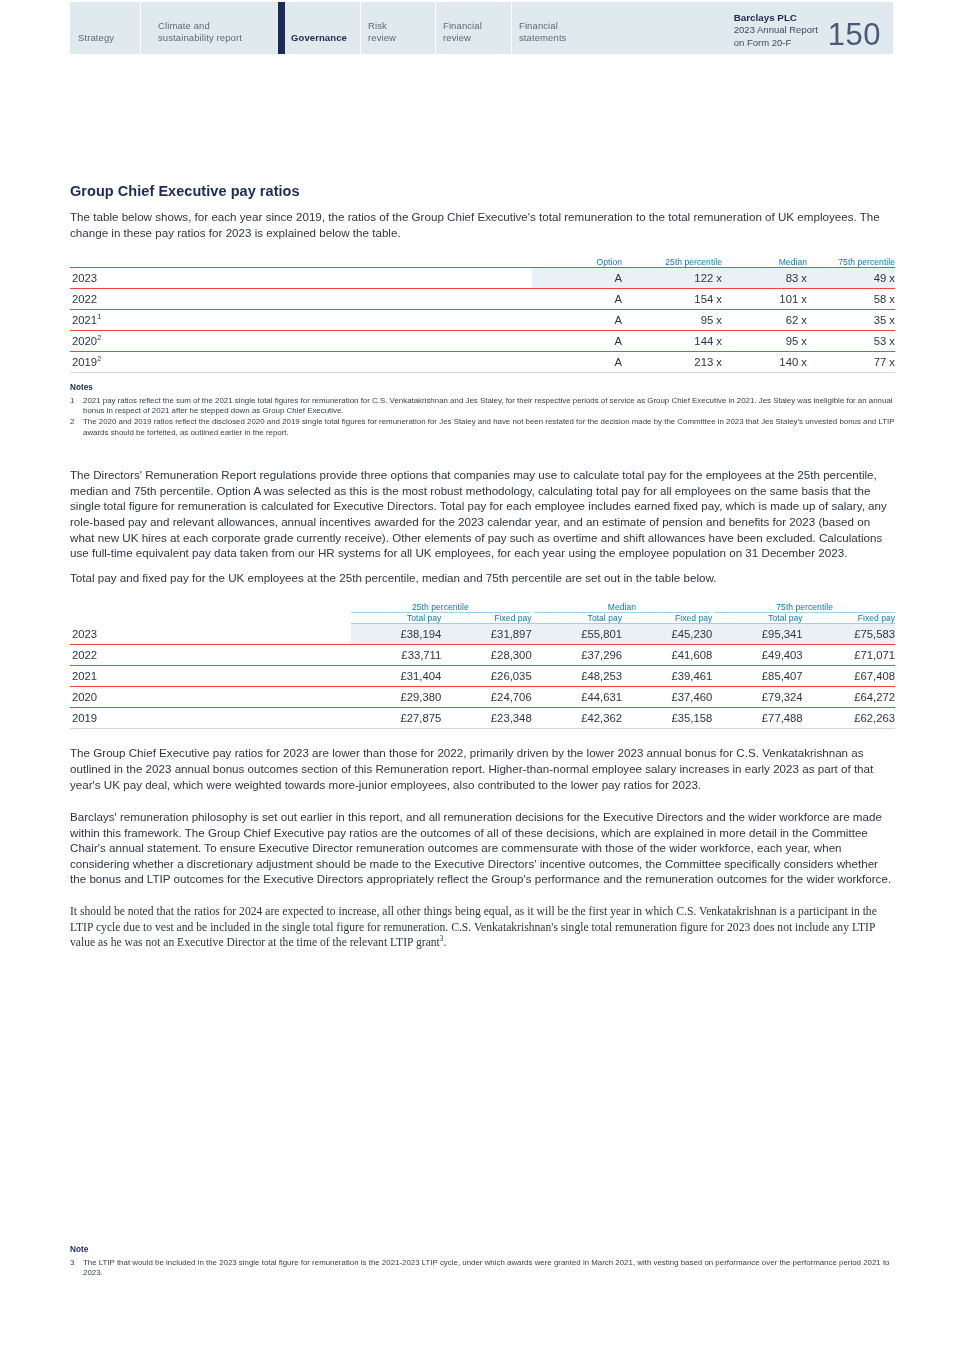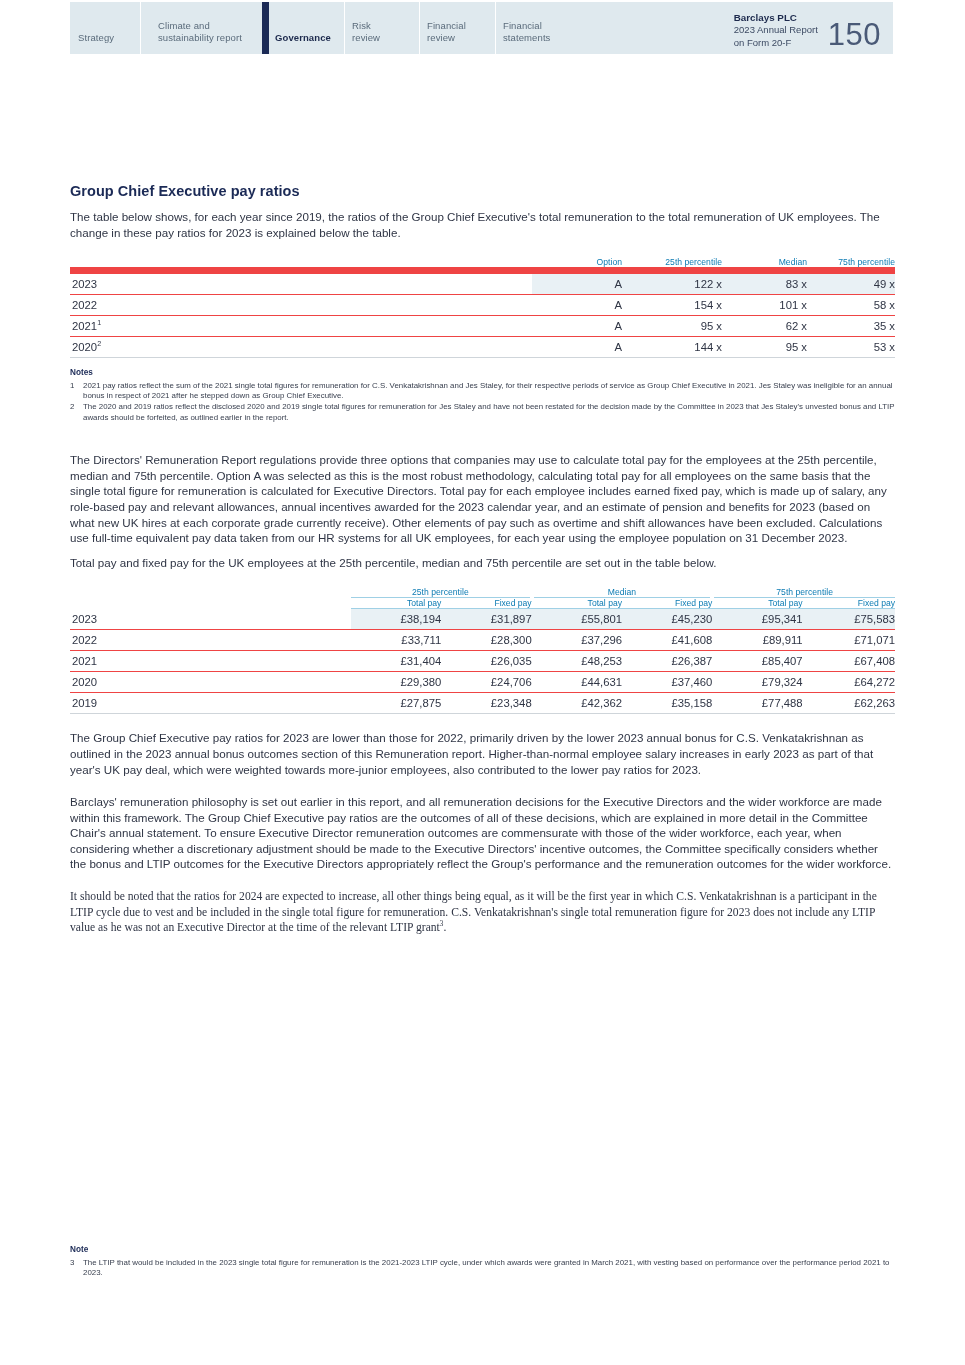--- a/index.html
+++ b/index.html
@@ -48,21 +48,21 @@
   .nav-tab + .nav-tab::before {
     content: "";
     position: absolute;
     left: 0;
     top: 0;
     bottom: 0;
     width: 1px;
     background: #ffffff;
   }
   .nav-tab.t-strategy { width: 70px; }
-  .nav-tab.t-climate  { width: 122px; padding-left: 18px; }
+  .nav-tab.t-climate  { width: 138px; padding-left: 18px; }
   .nav-tab.t-gov {
     width: 82px;
     color: #1d2a4d;
     font-weight: bold;
     padding-left: 13px;
   }
   .nav-tab.t-gov::before {
     width: 7px;
     background: #1b2a56;
   }
@@ -149,21 +149,21 @@
     font-weight: normal;
     vertical-align: middle;
   }
 
   .tbl-head-row th {
     color: #0c7bb3;
     font-size: 8.6px;
     font-weight: bold;
     text-align: right;
     padding: 3px 8px 4px 0;
-    border-bottom: 7px solid #ef4444;
+    border-bottom: 1px solid #ef4444;
     letter-spacing: 0.02px;
     white-space: nowrap;
   }
   .tbl-body-row td {
     border-bottom: 1px solid #ef4444;
     padding: 5px 8px 5px 0;
     text-align: right;
     height: 20px;
     white-space: nowrap;
   }
@@ -356,20 +356,27 @@
         </tr>
 
         <tr class="tbl-body-row">
           <td class="year"><span>2020</span><sup>2</sup></td>
           <td>A</td>
           <td>144 x</td>
           <td>95 x</td>
           <td>53 x</td>
         </tr>
 
+        <tr class="tbl-body-row">
+          <td class="year"><span>2019</span><sup>2</sup></td>
+          <td>A</td>
+          <td>213 x</td>
+          <td>140 x</td>
+          <td>77 x</td>
+        </tr>
       </tbody>
     </table>
 
     <div class="notes">
       <div class="notes-title">Notes</div>
       <div class="note-item">
         <div class="note-num">1</div>
         <div class="note-text">2021 pay ratios reflect the sum of the 2021 single total figures for remuneration for C.S. Venkatakrishnan and Jes Staley, for their respective periods of service as Group Chief Executive in 2021. Jes Staley was ineligible for an annual bonus in respect of 2021 after he stepped down as Group Chief Executive.</div>
       </div>
       <div class="note-item">
@@ -424,30 +431,30 @@
           <td class="hl">£95,341</td>
           <td class="hl">£75,583</td>
         </tr>
 
         <tr class="tbl-body-row">
           <td class="year">2022</td>
           <td>£33,711</td>
           <td>£28,300</td>
           <td>£37,296</td>
           <td>£41,608</td>
-          <td>£89,911</td>
+          <td>£49,403</td>
           <td>£71,071</td>
         </tr>
 
         <tr class="tbl-body-row">
           <td class="year">2021</td>
           <td>£31,404</td>
           <td>£26,035</td>
           <td>£48,253</td>
-          <td>£26,387</td>
+          <td>£39,461</td>
           <td>£85,407</td>
           <td>£67,408</td>
         </tr>
 
         <tr class="tbl-body-row">
           <td class="year">2020</td>
           <td>£29,380</td>
           <td>£24,706</td>
           <td>£44,631</td>
           <td>£37,460</td>

